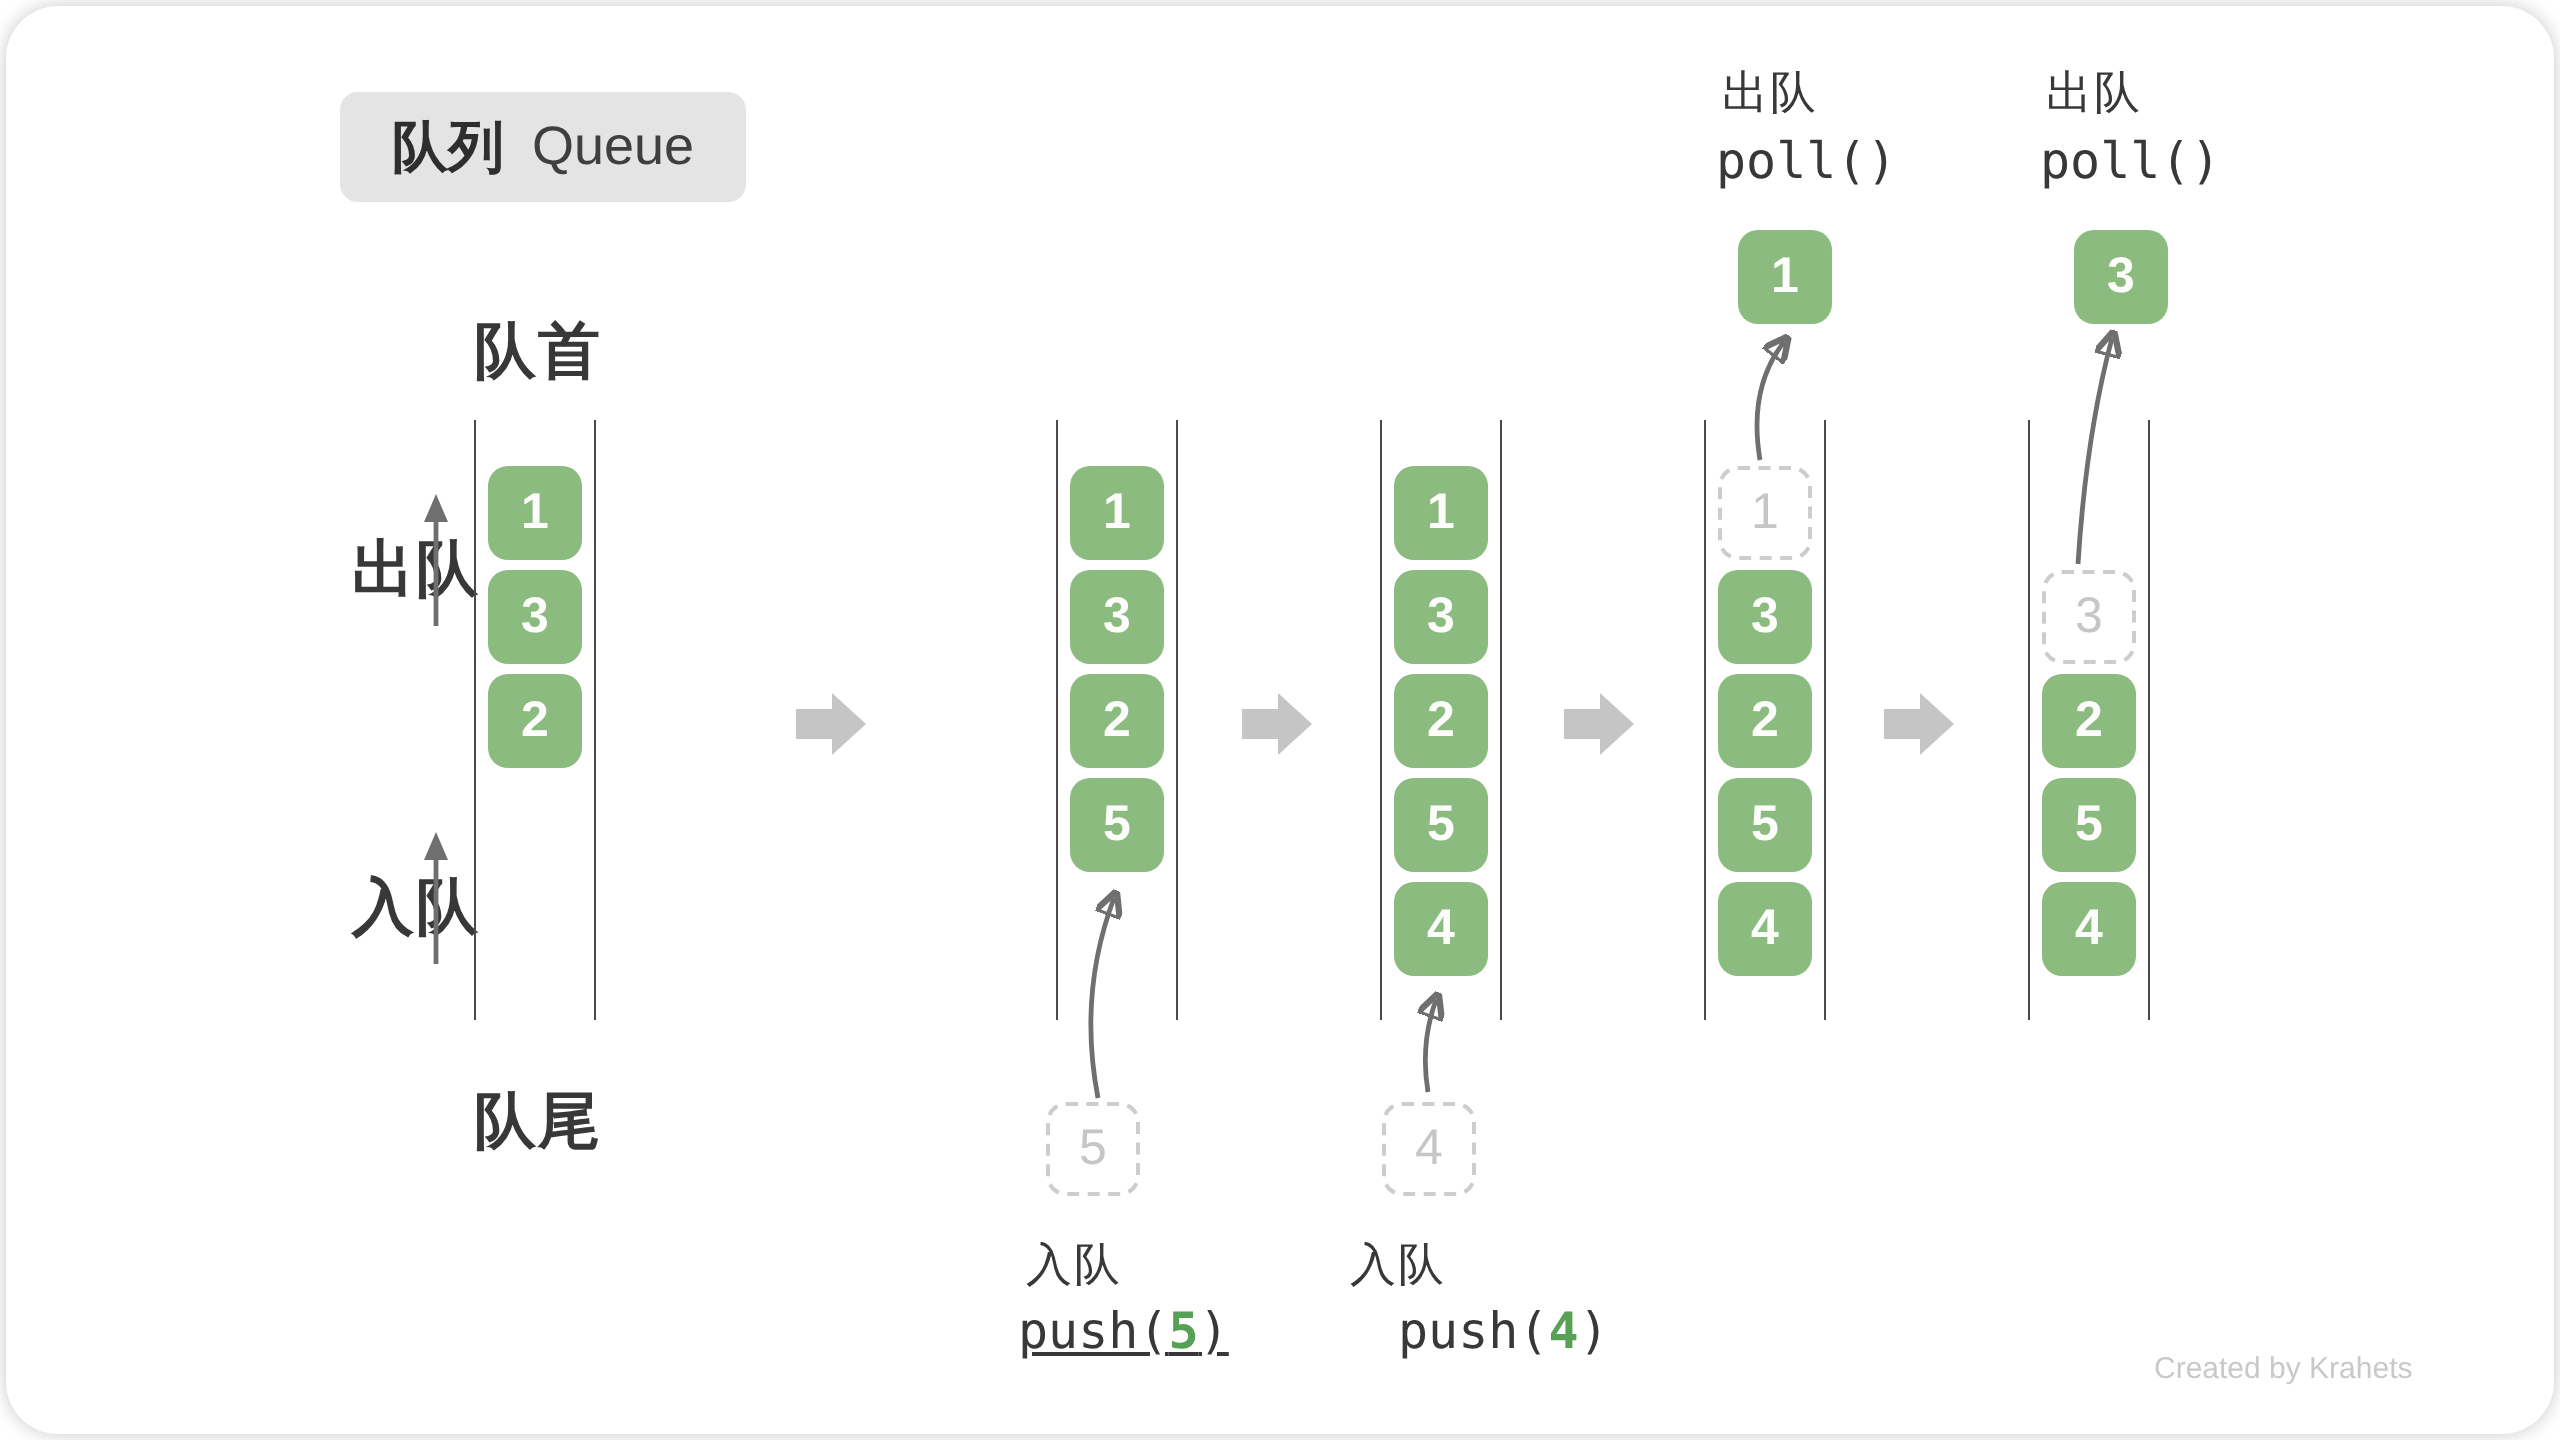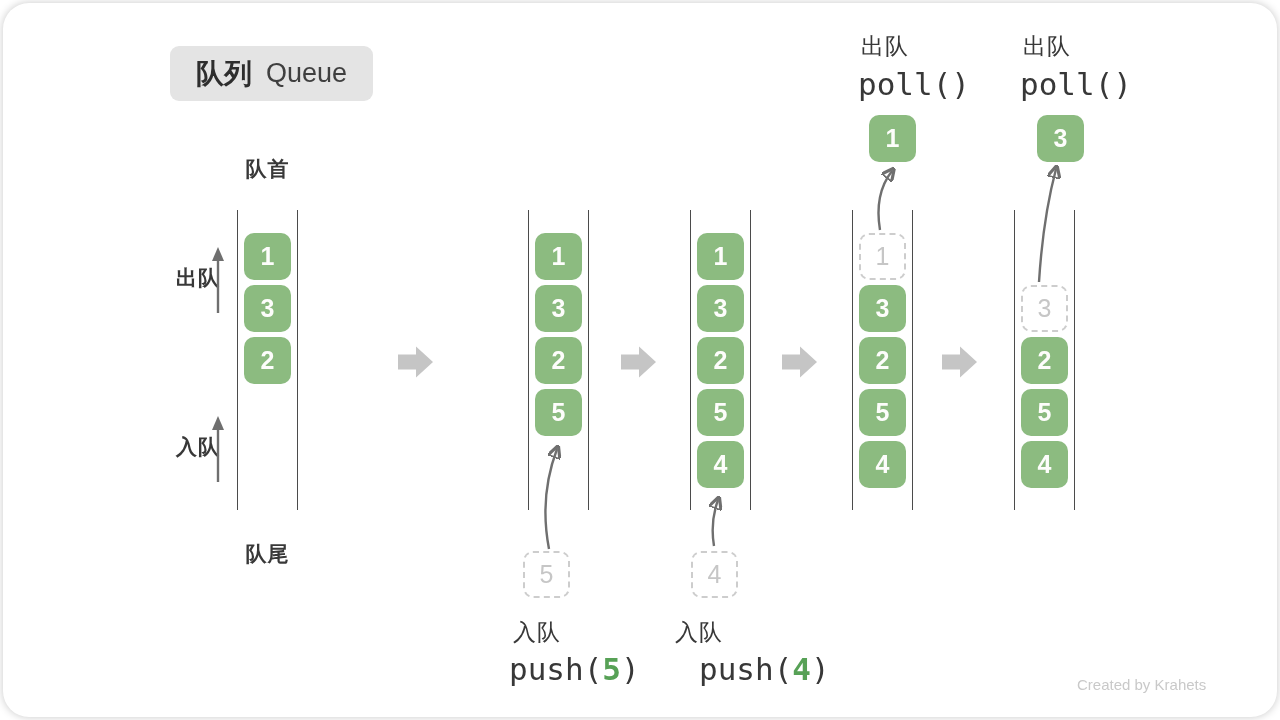--- a/index.html
+++ b/index.html
@@ -23,24 +23,24 @@
     background:#fff;border-radius:26px;box-shadow:0 0 9px rgba(0,0,0,.22);}
   .abs{position:absolute;}
 
   .title-box{position:absolute;left:170px;top:46px;height:55px;
     display:flex;align-items:center;gap:14px;padding:0 26px;
     background:var(--title-bg);border-radius:9px;}
   .title-zh{font-size:28px;font-weight:bold;color:#2E2E2E;}
   .title-en{font-family:Liberation Sans, sans-serif;
     font-size:27px;color:#3F3F3F;}
 
-  .zh-label{position:absolute;font-size:21px;font-weight:bold;color:var(--text-dark);letter-spacing:1px;}
+  .zh-label{position:absolute;font-size:31px;font-weight:bold;color:var(--text-dark);letter-spacing:1px;}
   .op-zh{position:absolute;font-size:23px;font-weight:500;color:var(--text-dark);letter-spacing:1px;}
   .op-code{position:absolute;font-family:"DejaVu Sans Mono","Liberation Mono",monospace;
-    font-size:31px;color:var(--text-dark);white-space:nowrap;}
+    font-size:25px;color:var(--text-dark);white-space:nowrap;}
   .op-code .accent{color:var(--code-accent);font-weight:bold;}
 
   .col{position:absolute;top:210px;width:61px;height:300px;
     border-left:1.5px solid var(--column-line);
     border-right:1.5px solid var(--column-line);}
   .cell{width:47px;height:47px;border-radius:10px;
     display:flex;align-items:center;justify-content:center;
     font-size:25px;font-weight:600;}
   .col .cell{position:absolute;left:6px;}
   .solid{background:var(--box-green);color:var(--box-text);}
@@ -110,21 +110,21 @@
   <svg class="flow" style="left:531px;top:437px;" width="44" height="118">
     <defs>
         <marker id="m1" viewBox="0 0 10 10" refX="7" refY="5" markerWidth="5.5" markerHeight="5.5" orient="auto">
           <path d="M0,0 L10,5 L0,10 z" fill="#6F6F6F" stroke="none"></path>
         </marker>
       </defs>
     <path d="M18,112 Q8,60 26,12" marker-end="url(#m1)"></path>
   </svg>
   <div class="cell dashed abs" style="left:523px;top:551px;">5</div>
   <div class="op-zh" style="left:513px;top:617px;">入队</div>
-  <div class="op-code" style="left:509px;top:651px;"><span>push(</span><span class="accent">5</span><span>)</span></div>
+  <div class="op-code" style="left:509px;top:651px;text-decoration:underline;"><span>push(</span><span class="accent">5</span><span>)</span></div>
 
   <div class="col" style="left:690px;">
     <div class="cell solid r0">1</div>
     <div class="cell solid r1">3</div>
     <div class="cell solid r2">2</div>
     <div class="cell solid r3">5</div>
     <div class="cell solid r4">4</div>
   </div>
   <svg class="flow" style="left:698px;top:490px;" width="40" height="62">
     <defs>

